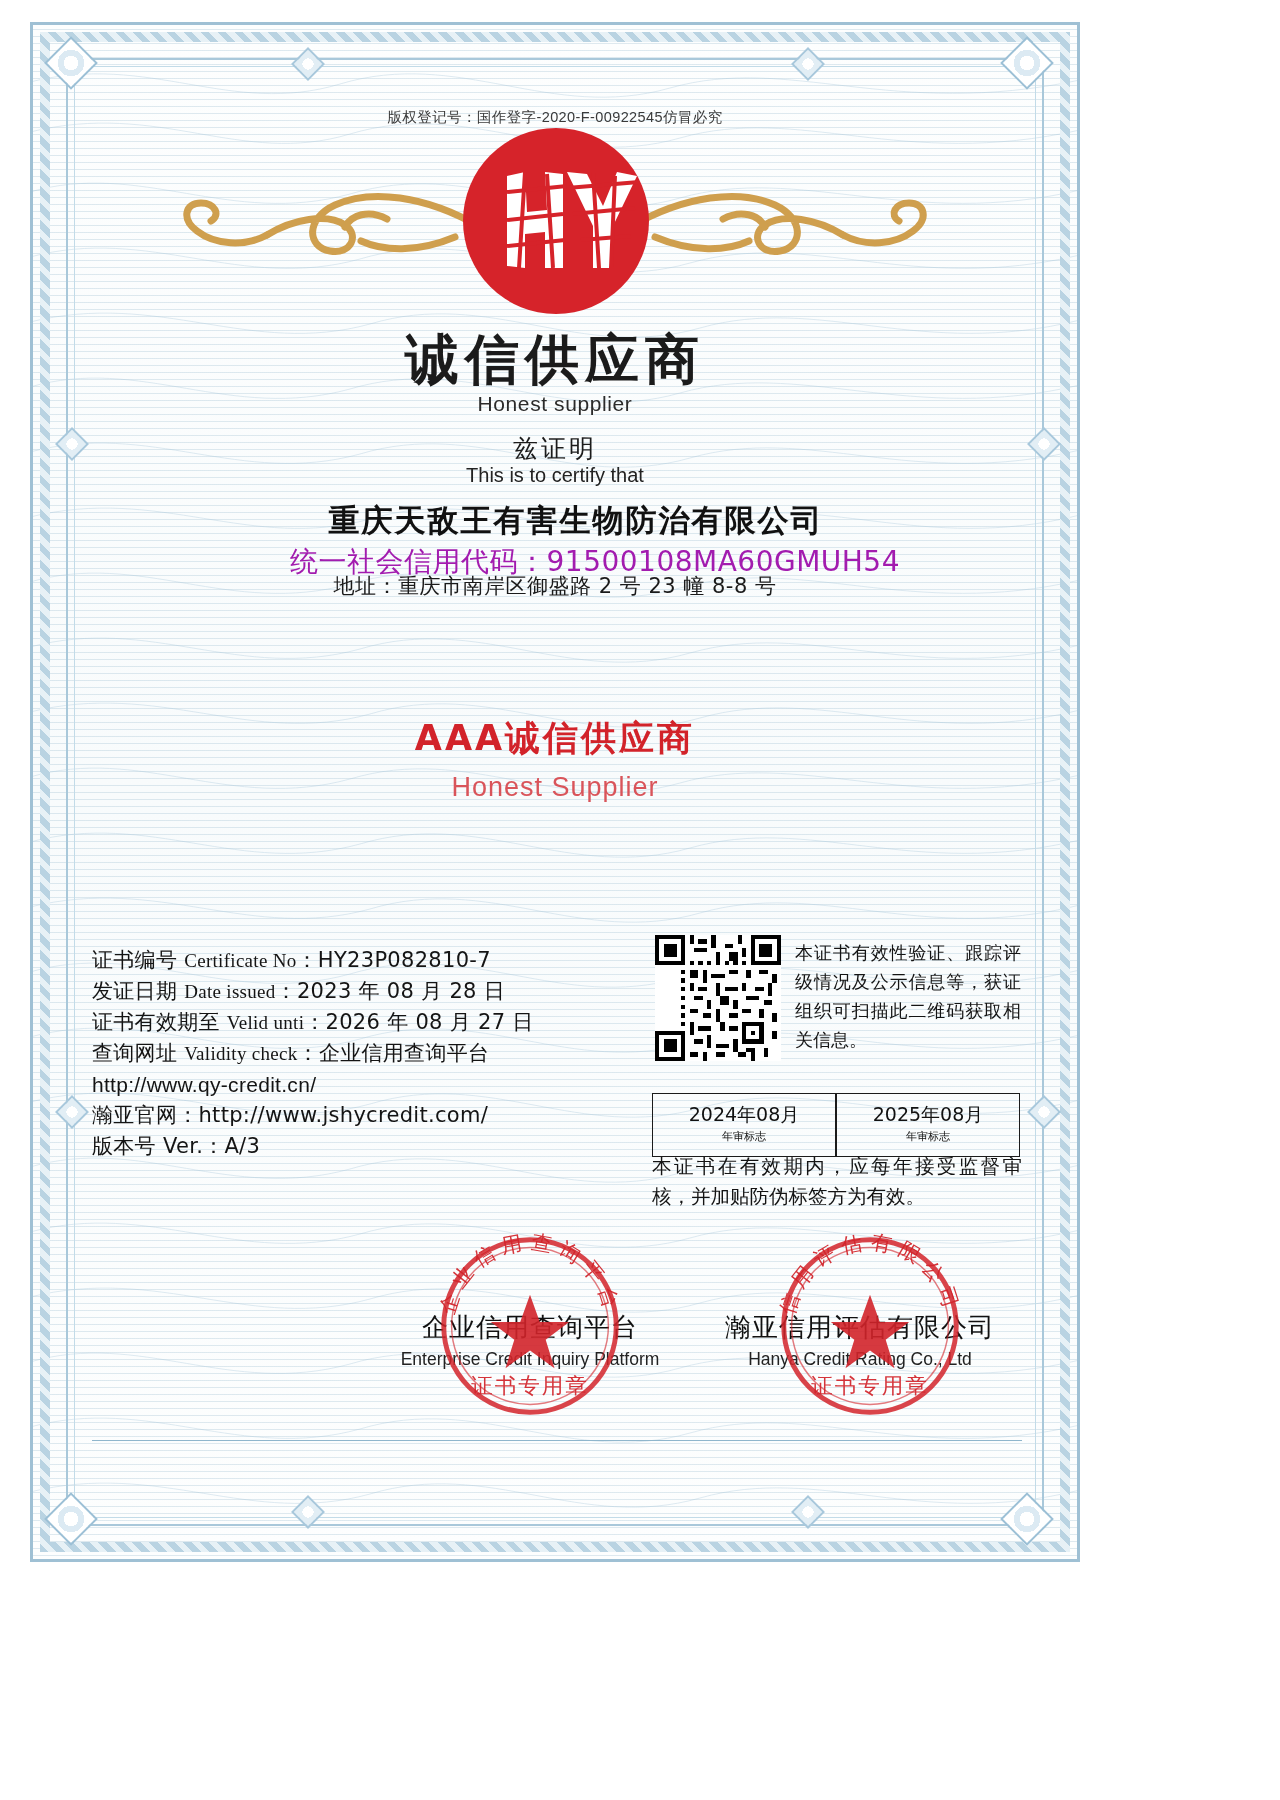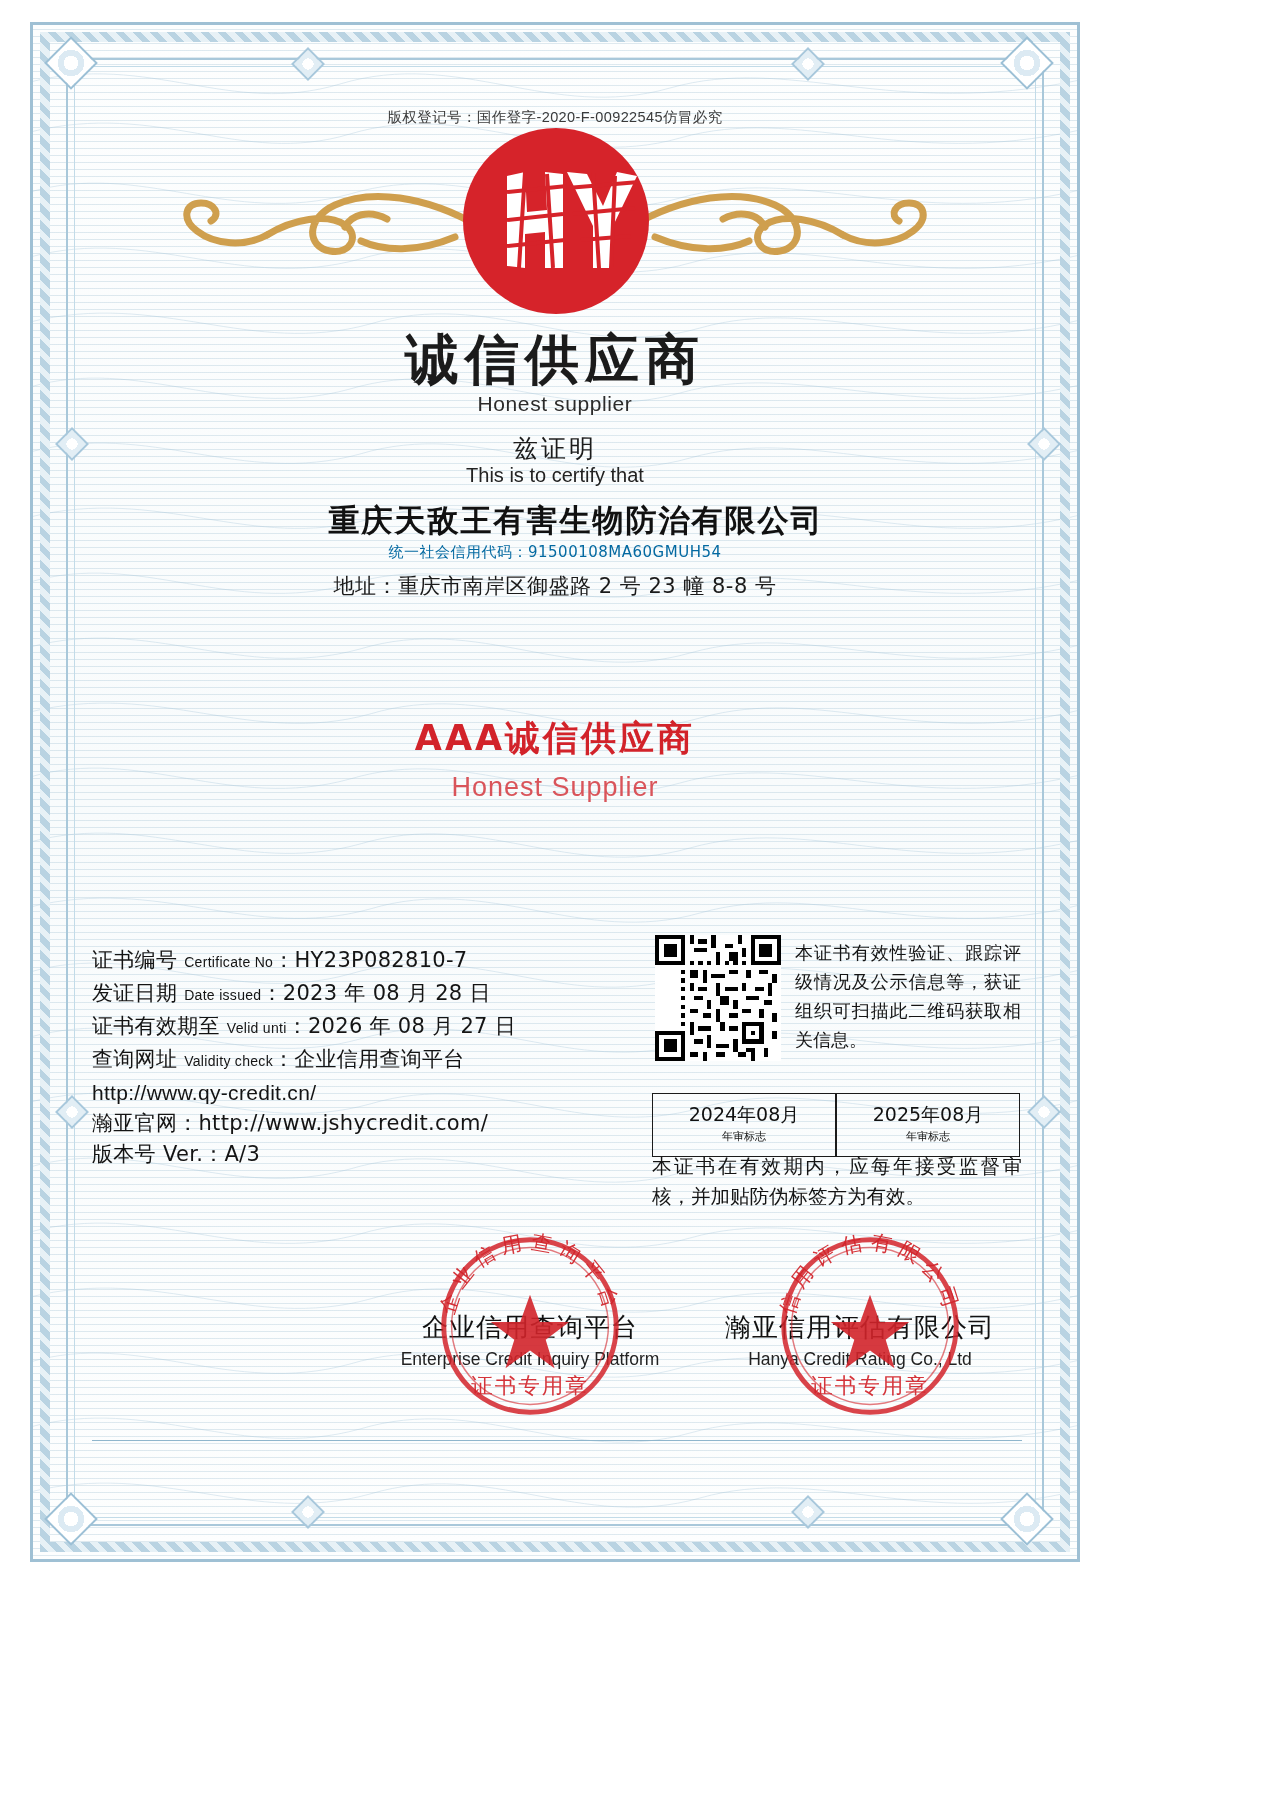--- a/index.html
+++ b/index.html
@@ -188,24 +188,25 @@
     color: #111;
     letter-spacing: 2px;
     font-family: "DejaVu Sans", sans-serif;
     padding-left: 21px;
   }
   .credit-code {
     position: absolute;
     left: 0; top: 543px;
     width: 1110px;
     text-align: center;
-    font-size: 15px;
-    color: #0369a1;
+    font-size: 28px;
+    color: #a21caf;
     letter-spacing: .5px;
     font-family: "DejaVu Sans", sans-serif;
+    padding-left: 40px;
   }
   .address {
     position: absolute;
     left: 0; top: 572px;
     width: 1110px;
     text-align: center;
     font-size: 21px;
     color: #1a1a1a;
     letter-spacing: .5px;
     font-family: "DejaVu Sans", sans-serif;
@@ -240,22 +241,22 @@
     color: #141414;
     font-family: "DejaVu Sans", sans-serif;
   }
   .details .row {
     font-size: 21px;
     line-height: 31px;
     white-space: nowrap;
     letter-spacing: .3px;
   }
   .details .row .lbl-en {
-    font-family: Liberation Sans, sans-serif;
-    font-size: 14px;
+    font-family: Liberation Serif, serif;
+    font-size: 19px;
   }
   .details .row.url {
     font-family: "Liberation Sans", sans-serif;
     font-size: 21px;
   }
 
   
   .qr {
     position: absolute;
     left: 655px; top: 935px;

